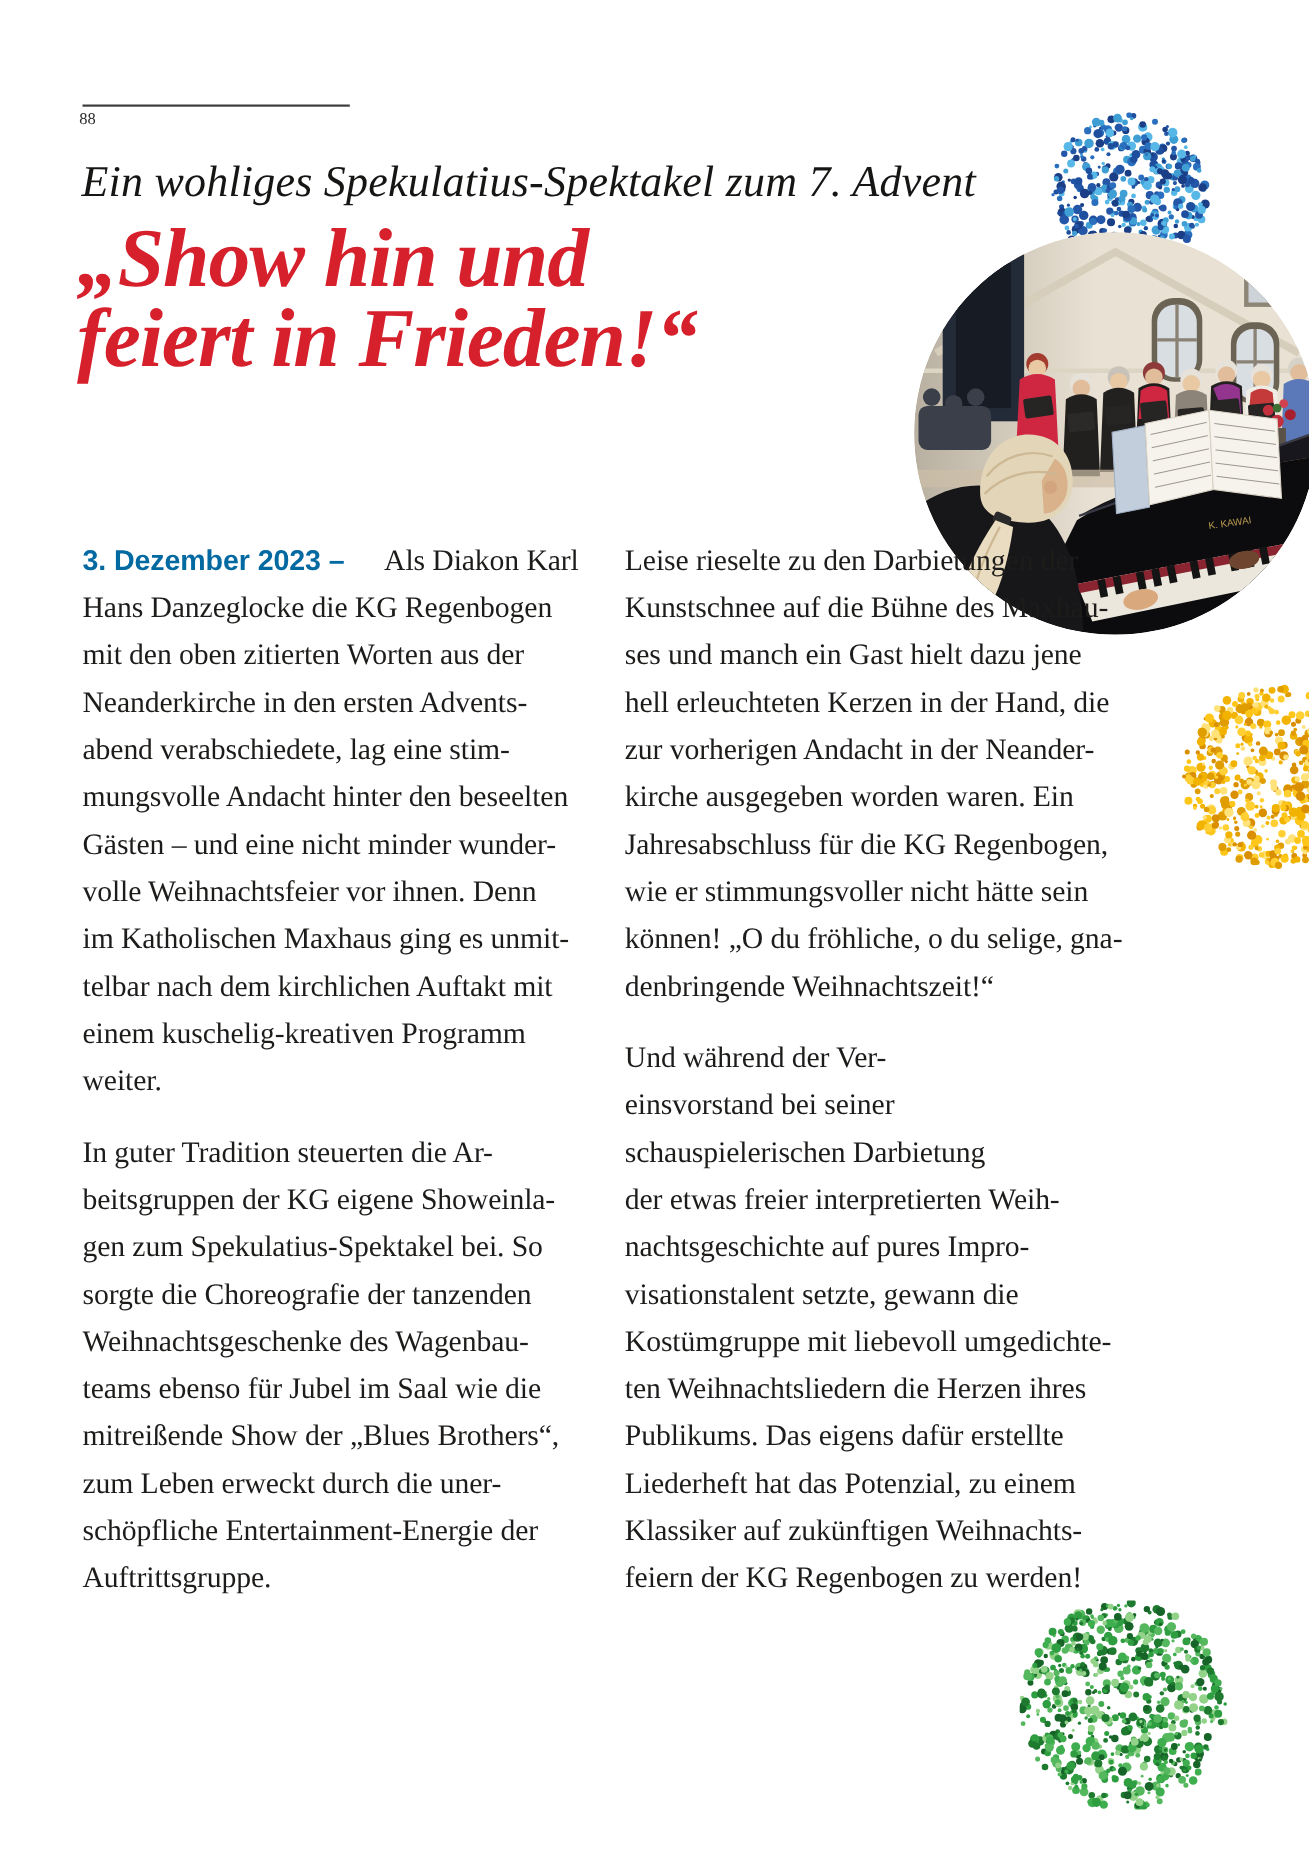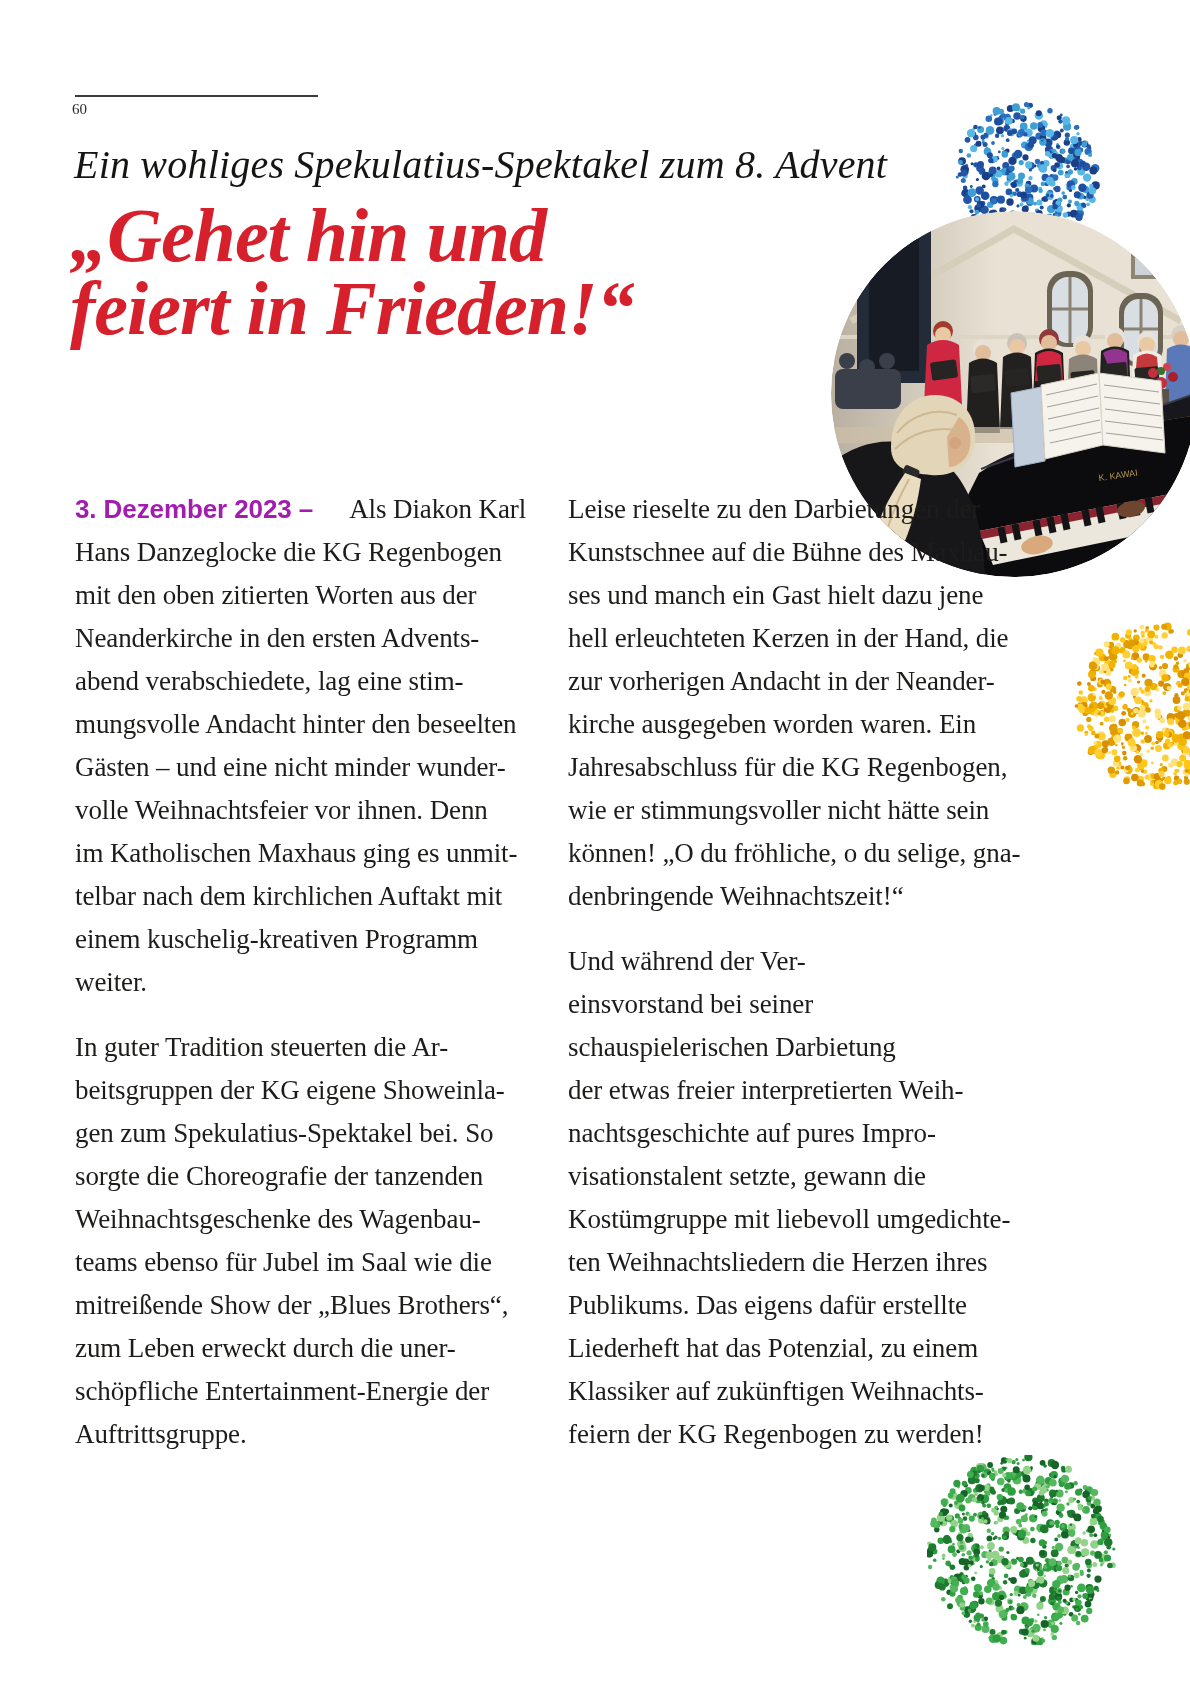--- a/index.html
+++ b/index.html
@@ -19,39 +19,39 @@
     letter-spacing:-1px;white-space:pre-line;z-index:3;
   }
   .col{position:absolute;top:488px;z-index:3;}
   .col-left{left:75px;width:487px;}
   .col-right{left:568px;width:512px;}
   .col p{margin:0;font-size:27px;line-height:43px;letter-spacing:-.1px;color:#1d1c1a;}
   .col p + p{margin-top:22px;}
   .lines{white-space:pre-line;margin-left:26px;}
   .lead{
     font-family:"Liberation Sans",sans-serif;font-weight:700;font-size:26px;
-    margin-right:10px;color:#a21caf;
+    margin-right:10px;color:#0369a1;
   }
   .pompom{position:absolute;z-index:1;}
   .photo-circle{
     position:absolute;left:831px;top:211px;width:366px;height:366px;border-radius:50%;
     overflow:hidden;z-index:2;
   }
 </style>
 </head>
 <body>
 
 <div class="page">
 
   <div class="top-rule"></div>
-  <div class="page-number">60</div>
-
-  <div class="kicker">Ein wohliges Spekulatius-Spektakel zum 8. Advent</div>
-
-  <h1 class="headline lines" style="margin: 0px; color: rgb(214, 32, 44);">„Gehet hin und
+  <div class="page-number">88</div>
+
+  <div class="kicker">Ein wohliges Spekulatius-Spektakel zum 7. Advent</div>
+
+  <h1 class="headline lines" style="margin: 0px; color: rgb(214, 32, 44);">„Show hin und
 feiert in Frieden!“</h1>
 
   <div class="col col-left">
     <p><strong class="lead">3. Dezember 2023 –</strong><span class="lines">Als Diakon Karl
 Hans Danzeglocke die KG Regenbogen
 mit den oben zitierten Worten aus der
 Neanderkirche in den ersten Advents-
 abend verabschiedete, lag eine stim-
 mungsvolle Andacht hinter den beseelten
 Gästen – und eine nicht minder wunder-

